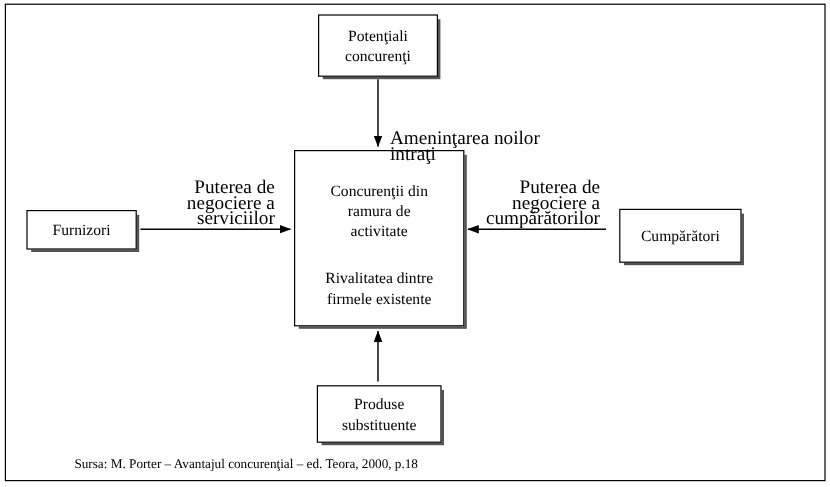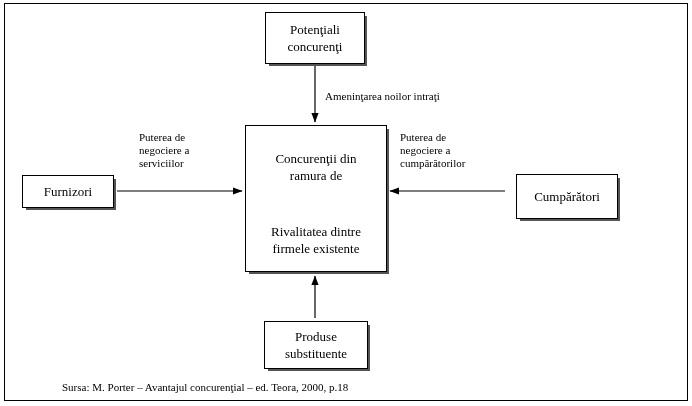--- a/index.html
+++ b/index.html
@@ -36,26 +36,27 @@
     text-align: center;
     font-size: 13px;
     line-height: 17px;
     color: #000000;
   }
   .box.shadow {
     box-shadow: 3px 3px 0 -1px #555555;
   }
   .label {
     position: absolute;
-    font-size: 11px;
+    font-size: 16px;
     line-height: 13px;
     color: #000000;
     text-align: center;
+    margin-top: 19px;
   }
-  .label.left-al { text-align: left; }
+  .label.left-al { text-align: right; }
   .caption {
     position: absolute;
     font-size: 11px;
     color: #000000;
     white-space: nowrap;
   }
   svg.arrows {
     position: absolute;
     left: 0;
     top: 0;
@@ -126,20 +127,21 @@
 
   <div class="box shadow" id="box-produse">
     <span>Produse</span>
     <span>substituente</span>
   </div>
 
   <div class="box shadow" id="box-central">
     <div id="central-top">
       <div>Concurenţii din</div>
       <div>ramura de</div>
+      <div>activitate</div>
     </div>
     <div id="central-bottom">
       <div>Rivalitatea dintre</div>
       <div>firmele existente</div>
     </div>
   </div>
 
   <div class="label" style="left: 325px; top: 90px; width: 160px; text-align: left;">Ameninţarea noilor intraţi</div>
 
   <div class="label left-al" style="left: 139px; top: 131px; width: 90px;">

